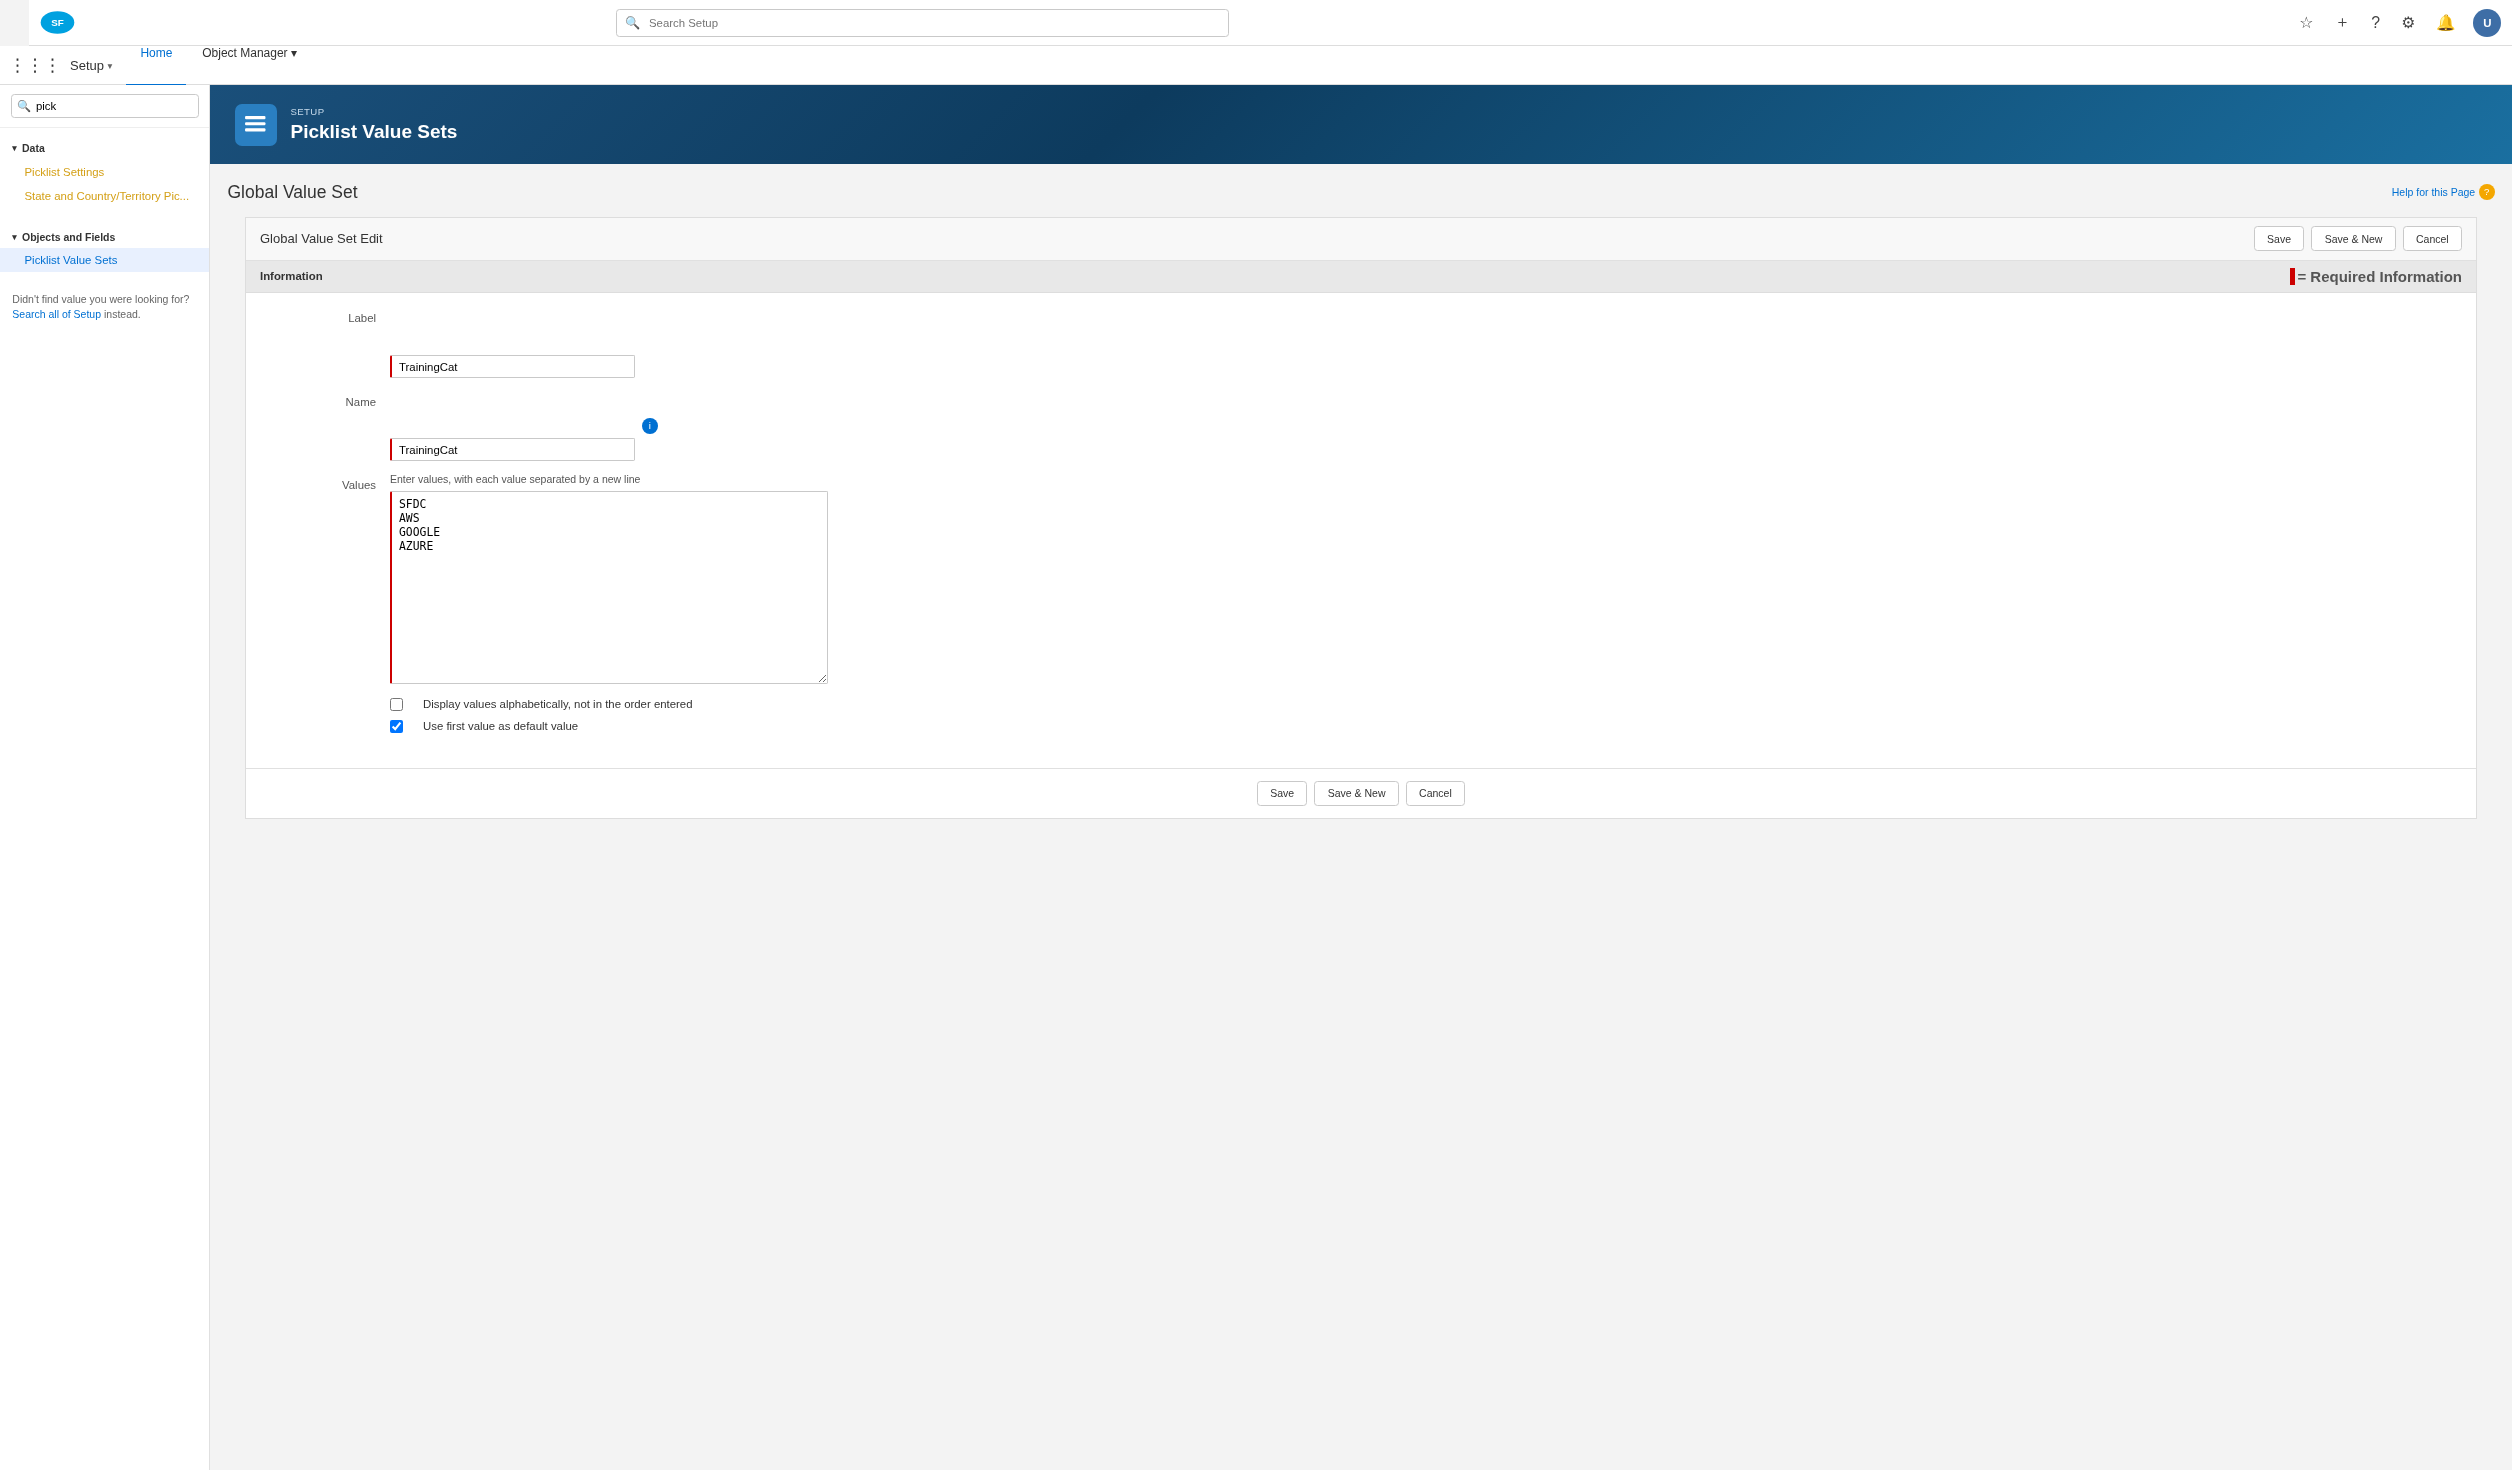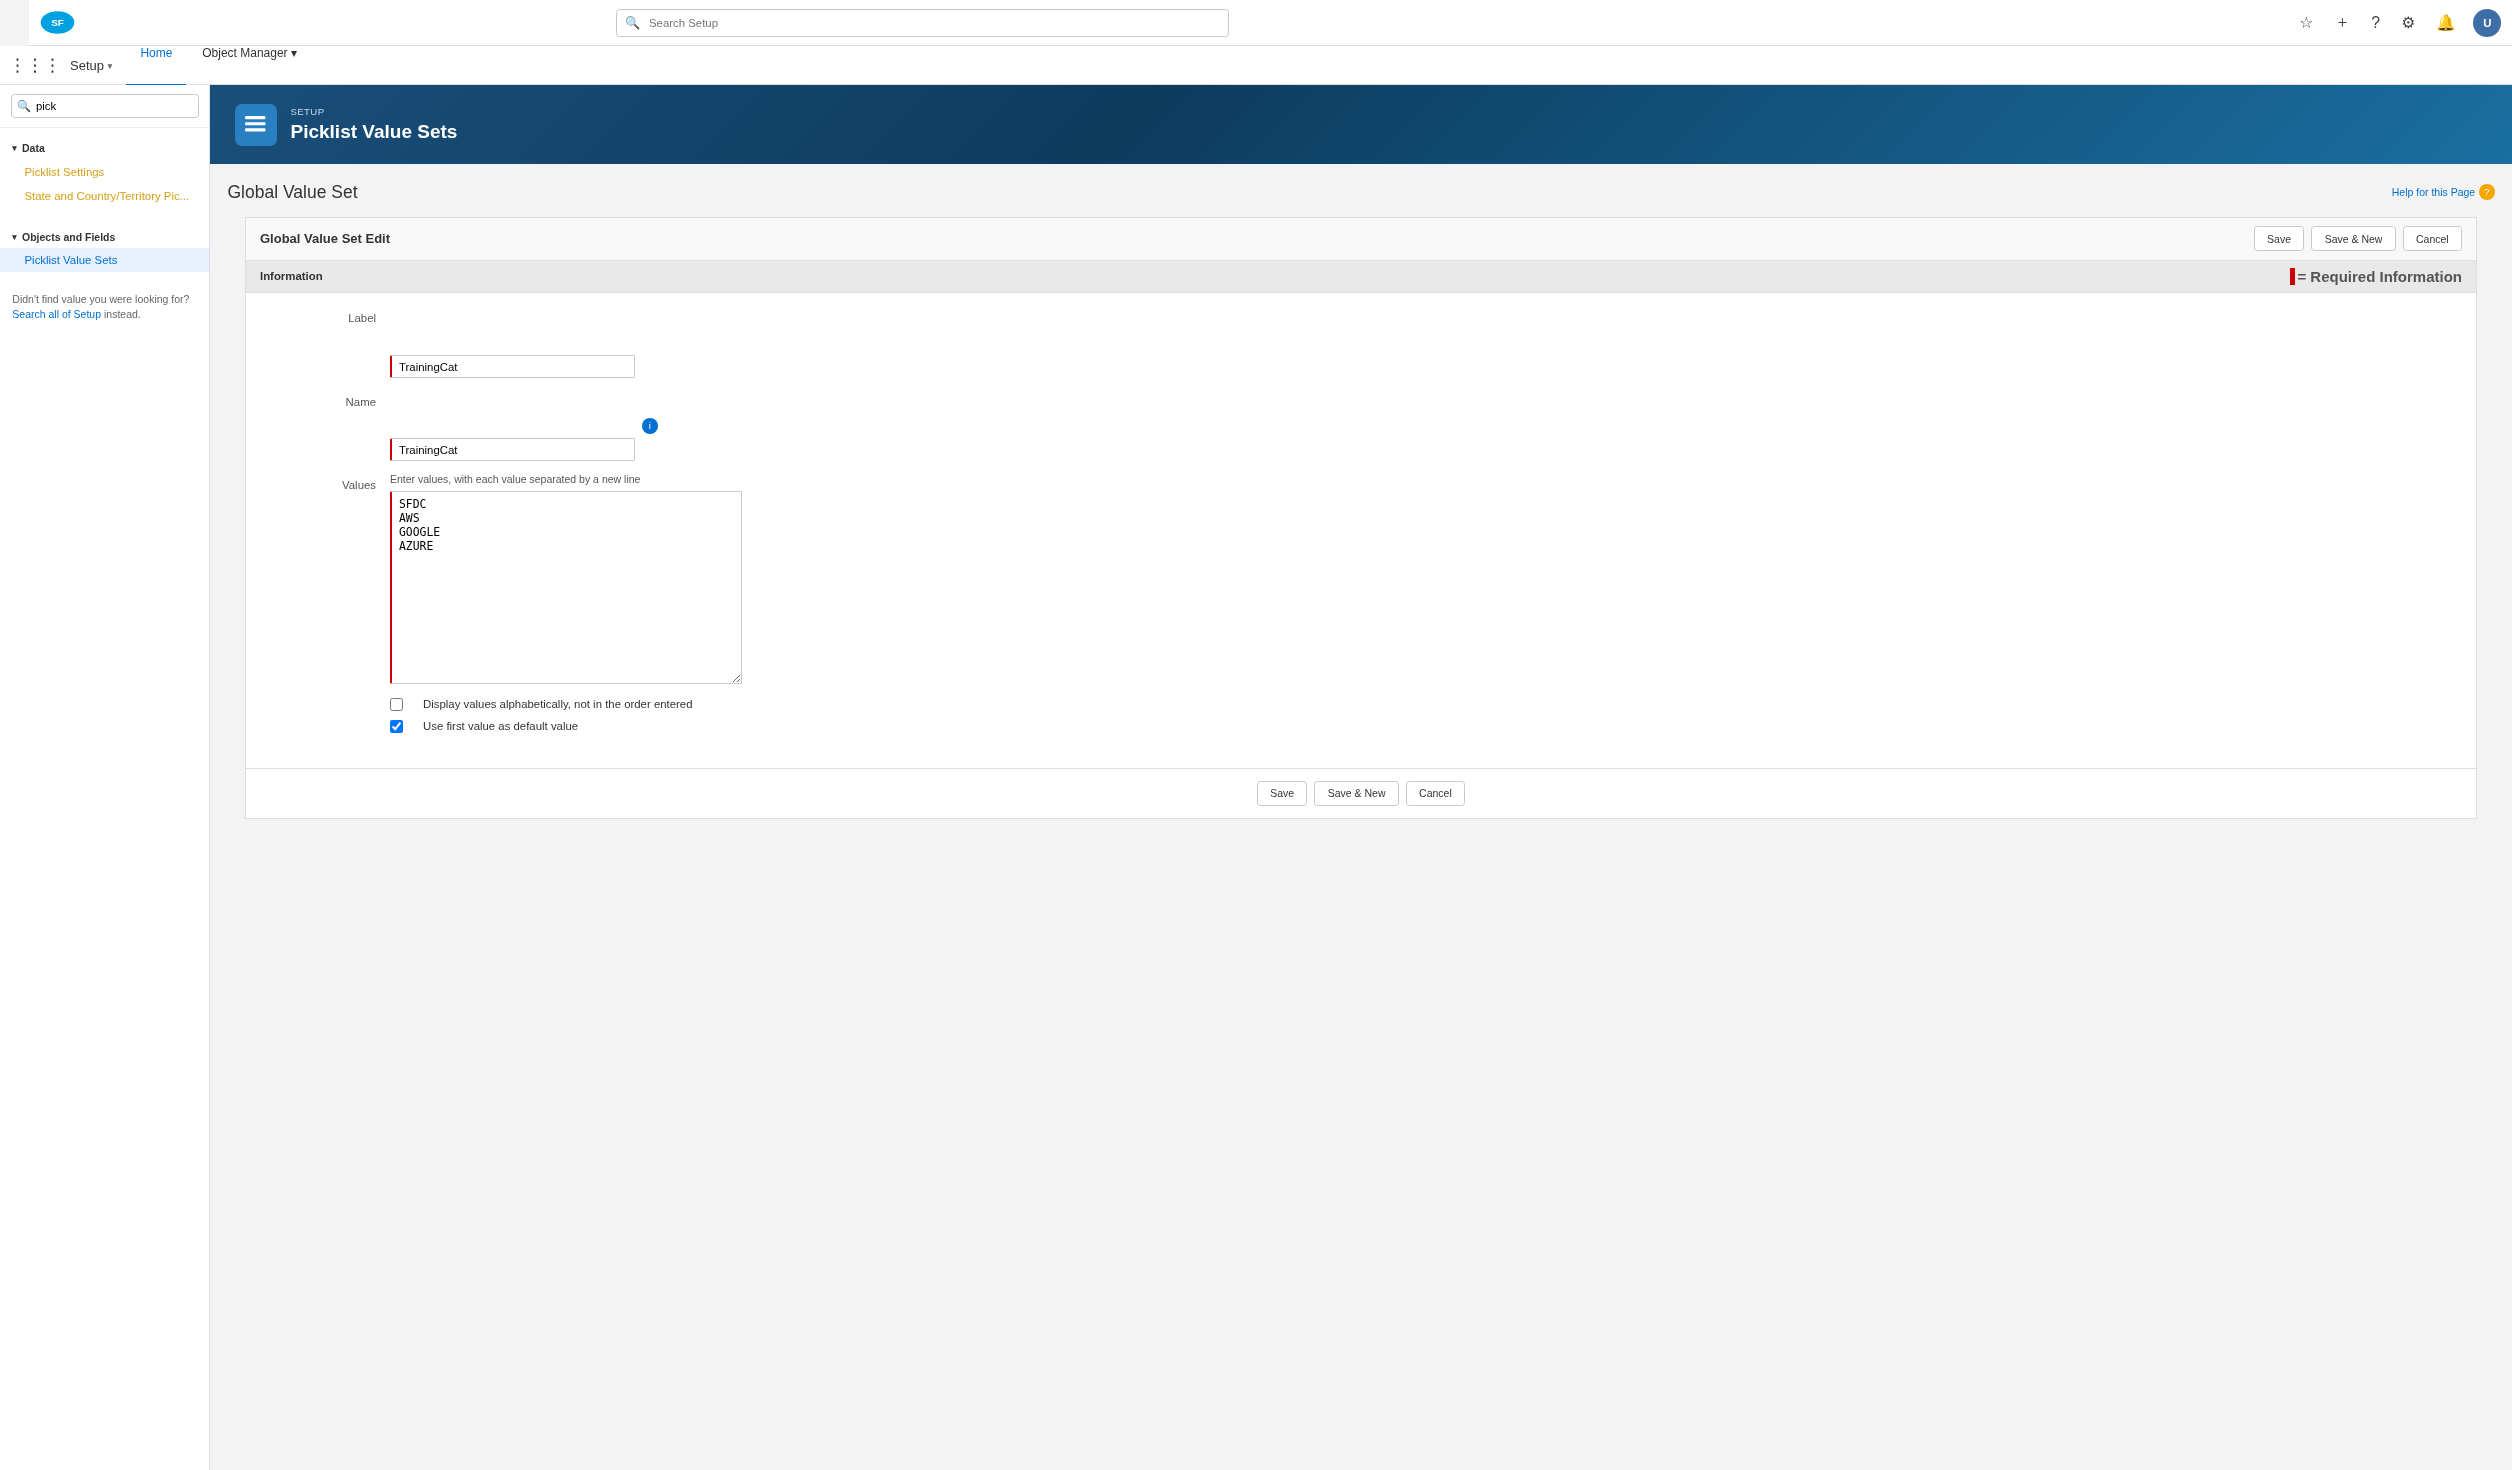--- a/index.html
+++ b/index.html
@@ -263,21 +263,21 @@
     .form-section-title-bar {
       background: #f8f8f8;
       border-bottom: 0.9px solid #e0e0e0;
       padding: 8.8px 14px;
       display: flex;
       align-items: center;
       justify-content: space-between;
     }
     .form-section-title {
       font-size: 13px;
-      font-weight: 700;
+      font-weight: 400;
       color: #333;
     }
     .form-top-actions {
       display: flex;
       align-items: center;
       gap: 7px;
     }
 
     
     .btn {
@@ -378,21 +378,21 @@
       outline: none;
       resize: vertical;
       min-height: 48px;
     }
     .values-hint {
       font-size: 10.5px;
       color: #555;
       margin-bottom: 5.3px;
     }
     .form-values-textarea {
-      width: 352px;
+      width: 438px;
       min-height: 193px;
       padding: 5.3px 7px;
       border: 0.9px solid #c9c9c9;
       border-left: 2.6px solid #c00;
       border-radius: 1.8px;
       font-size: 11.4px;
       font-family: monospace;
       outline: none;
       resize: vertical;
     }

